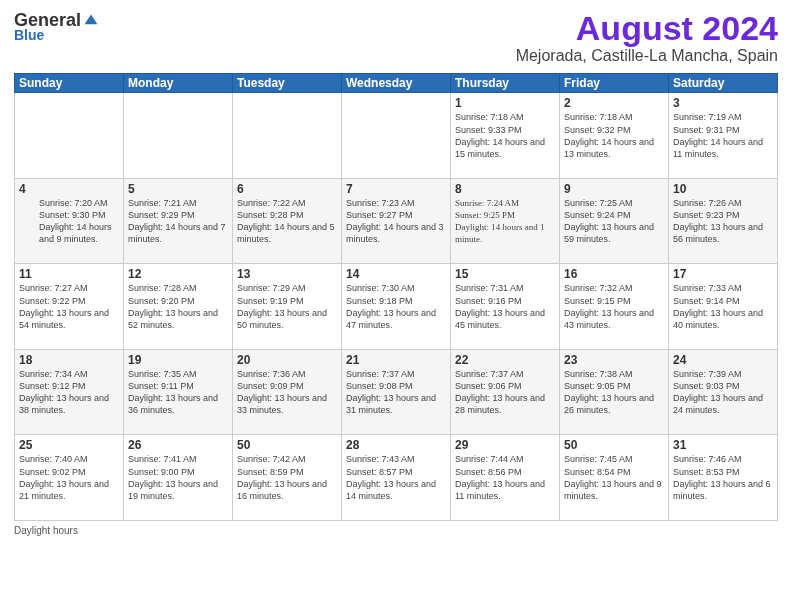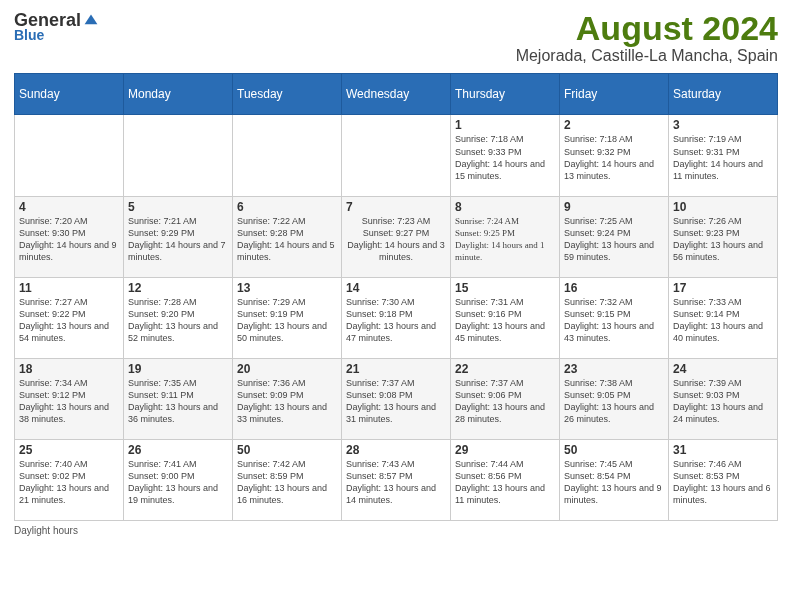--- a/index.html
+++ b/index.html
@@ -47,43 +47,43 @@
       width: 16px;
       height: 16px;
       margin-left: 2px;
     }
     .title-area {
       text-align: right;
     }
     .month-title {
       font-size: 34px;
       font-weight: bold;
-      color: #4d7c0f;
+      color: #6d28d9;
       line-height: 1.1;
     }
     .location {
       font-size: 16px;
       color: #444;
       font-weight: normal;
     }
     .calendar {
       flex: 1;
       border: 1px solid #ccc;
       border-collapse: collapse;
       width: 100%;
       table-layout: fixed;
     }
     .calendar thead tr {
       background-color: #2a6db5;
     }
     .calendar thead th {
       color: #fff;
       font-size: 12px;
-      font-weight: normal;
-      padding: 13px 4px;
+      font-weight: bold;
+      padding: 2px 4px;
       border: 1px solid #1e5a9c;
       text-align: left;
     }
     .calendar tbody tr {
       height: auto;
     }
     .calendar tbody td {
       border: 1px solid #ccc;
       vertical-align: top;
       padding: 3px 4px;
@@ -170,39 +170,39 @@
           <td>
             <span class="day-number">3</span>
             <div class="day-info" style="white-space: pre-line;">Sunrise: 7:19 AM
 Sunset: 9:31 PM
 Daylight: 14 hours and 11 minutes.</div>
           </td>
         </tr>
         <tr>
           <td>
             <span class="day-number">4</span>
-            <div class="day-info" style="white-space: pre-line;">Sunrise: 7:20 AM
+            <div class="day-info" style="white-space: pre-line; margin-left: 20px;">Sunrise: 7:20 AM
 Sunset: 9:30 PM
 Daylight: 14 hours and 9 minutes.</div>
           </td>
           <td>
             <span class="day-number">5</span>
             <div class="day-info" style="white-space: pre-line;">Sunrise: 7:21 AM
 Sunset: 9:29 PM
 Daylight: 14 hours and 7 minutes.</div>
           </td>
           <td>
             <span class="day-number">6</span>
             <div class="day-info" style="white-space: pre-line;">Sunrise: 7:22 AM
 Sunset: 9:28 PM
 Daylight: 14 hours and 5 minutes.</div>
           </td>
           <td>
             <span class="day-number">7</span>
-            <div class="day-info" style="white-space: pre-line; text-align: center;">Sunrise: 7:23 AM
+            <div class="day-info" style="white-space: pre-line;">Sunrise: 7:23 AM
 Sunset: 9:27 PM
 Daylight: 14 hours and 3 minutes.</div>
           </td>
           <td>
             <span class="day-number">8</span>
             <div class="day-info" style="white-space: pre-line; font-family: Liberation Serif, serif;">Sunrise: 7:24 AM
 Sunset: 9:25 PM
 Daylight: 14 hours and 1 minute.</div>
           </td>
           <td>

